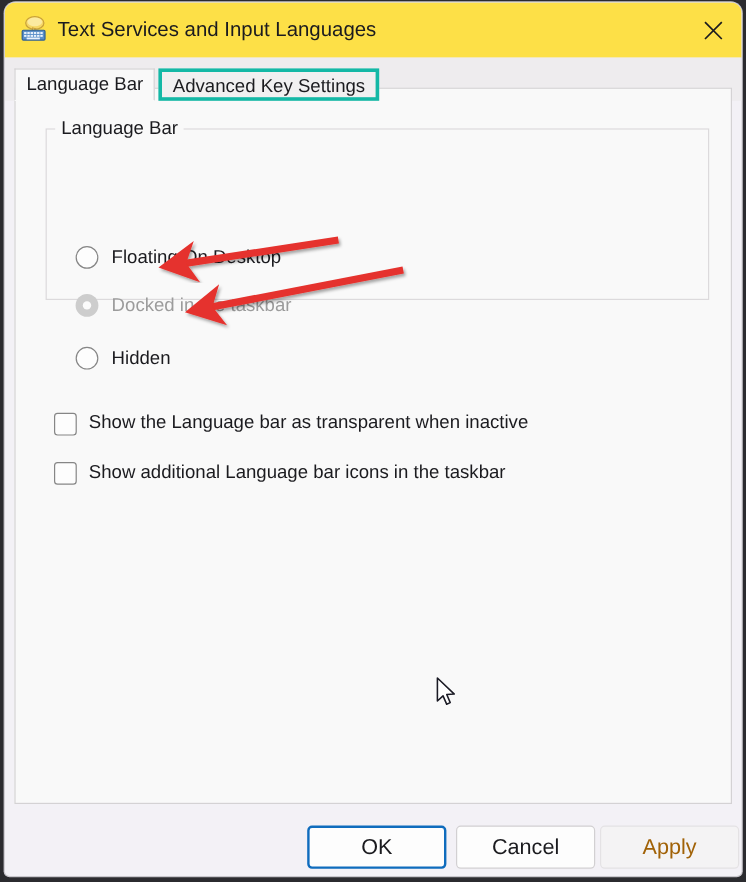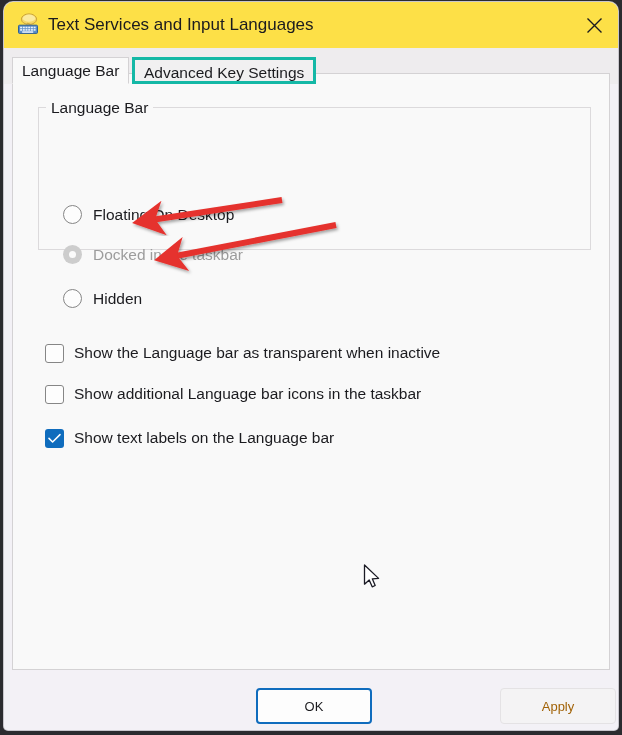--- a/index.html
+++ b/index.html
@@ -228,21 +228,21 @@
     top: 668px;
     width: 614px;
     height: 60px;
   }
   .dlg-button {
     position: absolute;
     top: 18px;
     height: 36px;
     box-sizing: border-box;
     border-radius: 4px;
-    font-size: 13px;
+    font-size: 18px;
     display: flex;
     align-items: center;
     justify-content: center;
     cursor: default;
     background: #fdfdfd;
     border: 1px solid #d2d0d2;
     color: #1b1b1f;
   }
   #ok-button {
     left: 252px;
@@ -340,36 +340,29 @@
     <div class="check-row" id="check-row-transparent">
       <span class="checkbox"></span>
       <span class="check-label">Show the Language bar as transparent when inactive</span>
     </div>
 
     <div class="check-row" id="check-row-additional">
       <span class="checkbox"></span>
       <span class="check-label">Show additional Language bar icons in the taskbar</span>
     </div>
 
-    <div class="check-row" id="check-row-textlabels">
-      <span class="checkbox checked">
-        <span>
-          <svg width="13" height="11" viewBox="0 0 13 11">
-            <path d="M1 5.4 L4.6 9 L12 1.6" stroke="#ffffff" stroke-width="1.5" fill="none" stroke-linecap="round" stroke-linejoin="round"></path>
-          </svg>
-        </span>
-      </span>
-      <span class="check-label">Show text labels on the Language bar</span>
-    </div>
 
   </div>
 
   <div id="footer">
     <div class="dlg-button" id="ok-button">
       <span>OK</span>
+    </div>
+    <div class="dlg-button" id="cancel-button">
+      <span>Cancel</span>
     </div>
     <div class="dlg-button" id="apply-button">
       <span>Apply</span>
     </div>
   </div>
 
 </div>
 
 <svg id="annotations" viewBox="0 0 622 735">
   <defs>

